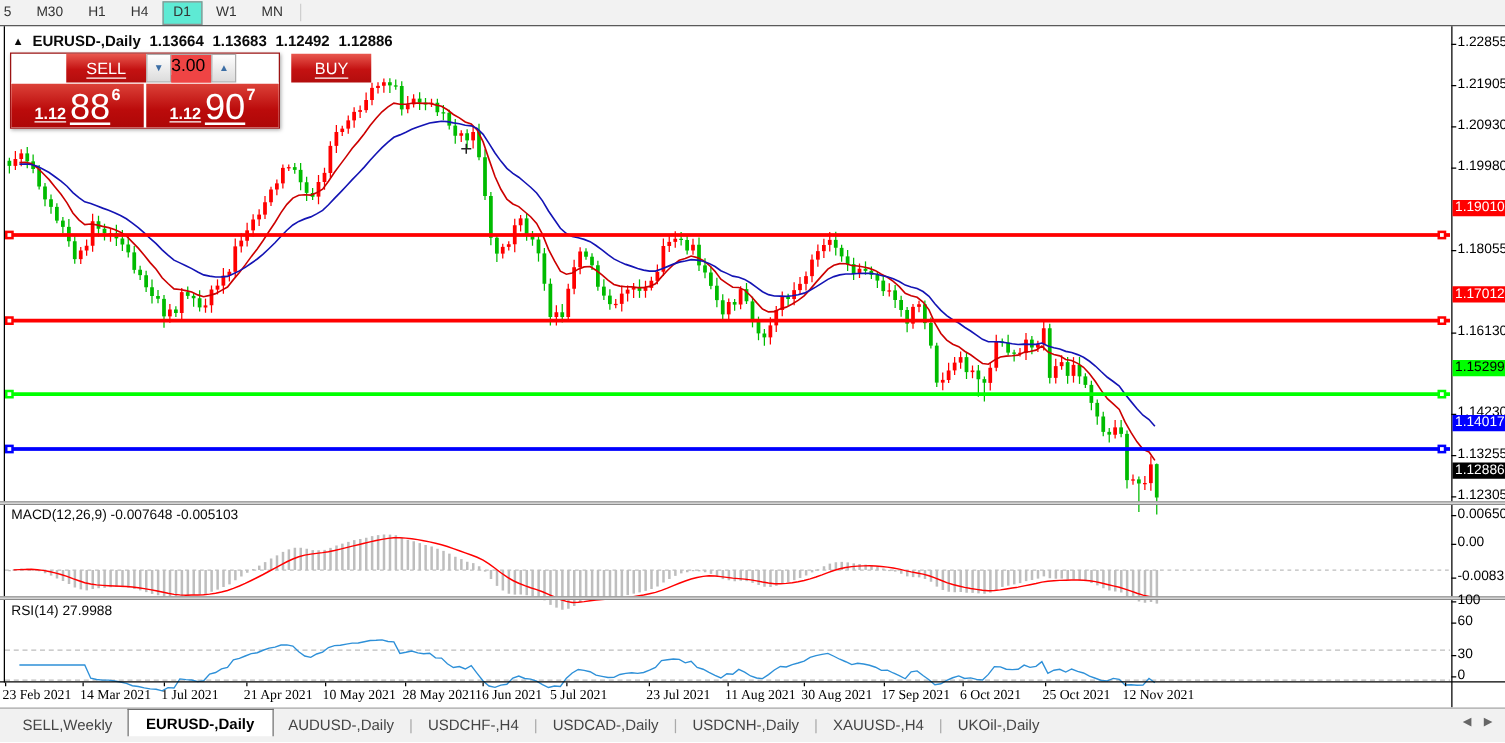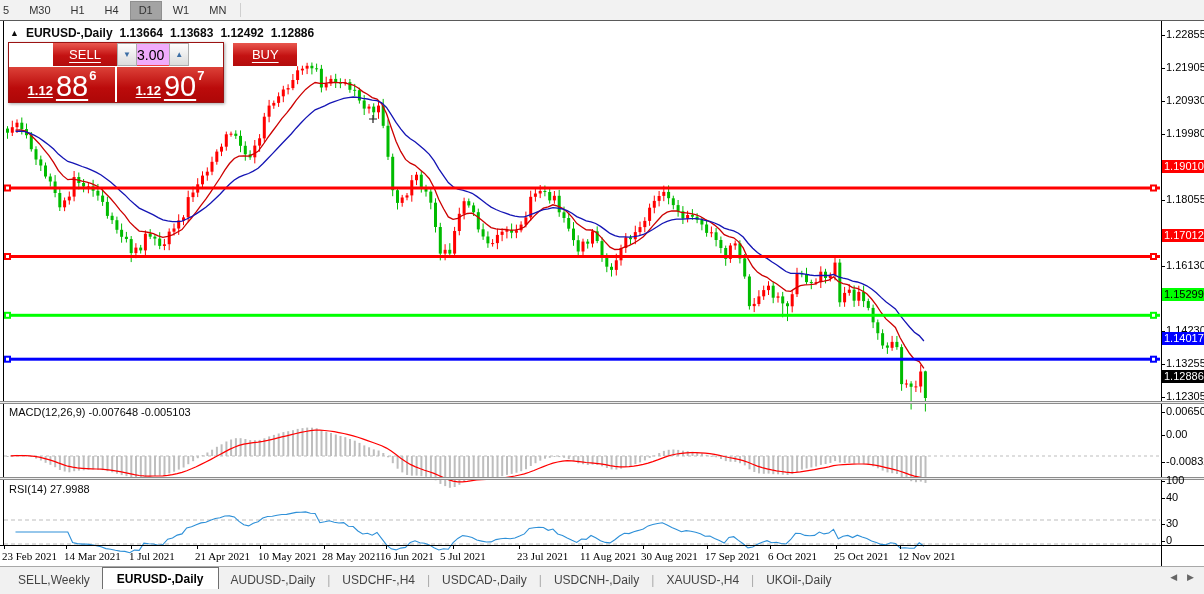--- a/index.html
+++ b/index.html
@@ -2,21 +2,21 @@
 <html><head>
 <meta charset="utf-8">
 <style>
   html,body{margin:0;padding:0;background:#fff;}
   .screen{position:relative;width:1204px;height:594px;background:#ffffff;
     font-family:"Liberation Sans",sans-serif;overflow:hidden;-webkit-user-select:none;user-select:none;}
   
   .tf-bar{position:absolute;left:0;top:0;width:1204px;height:20px;background:#f2f2f2;
     border-bottom:1px solid #c9c9c9;display:flex;align-items:center;font-size:11px;color:#333;}
   .tf-btn{padding:2px 8px;margin:0 1px;border:1px solid transparent;line-height:13px;}
-  .tf-btn.active{background:#a3a3a3;border:1px solid #8f8f8f;}
+  .tf-btn.active{background:#5eead4;border:1px solid #8f8f8f;}
   .tf-sep{width:1px;height:14px;background:#cfcfcf;margin:0 4px;}
   
   .chart-wrap{position:absolute;left:0;top:21px;width:1204px;height:545px;background:#fff;}
   .chart-border-top{position:absolute;left:0;top:20px;width:1204px;height:1px;background:#5a5a5a;}
   .chart-border-left{position:absolute;left:3px;top:21px;width:1px;height:525px;background:#000;}
   #chart-svg{position:absolute;left:0;top:0;}
   .vaxis-line{position:absolute;left:1161px;top:21px;width:1px;height:545px;background:#000;}
   .sep1{position:absolute;left:0;top:401px;width:1204px;height:3px;background:#ececec;
     border-top:1px solid #8c8c8c;border-bottom:1px solid #8c8c8c;box-sizing:border-box;}
   .sep2{position:absolute;left:0;top:477px;width:1204px;height:3px;background:#ececec;
@@ -39,21 +39,21 @@
   
   .tpanel{position:absolute;left:8px;top:42px;width:214px;background:#fff;border:1px solid #9b1313;
     box-shadow:1px 1px 3px rgba(0,0,0,.35);}
   .trow1{display:flex;height:23px;}
   .tbtn{flex:0 0 64px;background:linear-gradient(180deg,#e9584f 0%,#c41212 55%,#b30d0d 100%);
     color:#fff;font-size:13px;display:flex;align-items:center;justify-content:center;
     text-decoration:underline;text-underline-offset:3px;text-decoration-thickness:1px;margin-left:44px;}
   .spin{flex:0 0 20px;background:linear-gradient(180deg,#fefefe,#dcdcdc);border:1px solid #adadad;
     box-sizing:border-box;display:flex;align-items:center;justify-content:center;
     font-size:8px;color:#3c6ea5;}
-  .vol{flex:1;background:#f0abfc;border-top:1px solid #adadad;border-bottom:1px solid #ef4444;
+  .vol{flex:1;background:#ef4444;border-top:1px solid #adadad;border-bottom:6px solid #ef4444;
     box-sizing:border-box;font-size:14px;color:#000;display:flex;align-items:center;
     justify-content:flex-end;padding-right:5px;}
   .trow2{display:flex;height:35px;background:#fff;gap:2px;padding-top:1px;}
   .pricebox{flex:1;background:linear-gradient(180deg,#dc4138 0%,#bb0b0b 60%,#ae0707 100%);
     color:#fff;display:flex;align-items:flex-end;justify-content:center;padding-bottom:4px;}
   .pb-small{font-size:13px;font-weight:bold;margin-right:3px;line-height:1.1;
     text-decoration:underline;text-underline-offset:2px;}
   .pb-big{font-size:29px;font-weight:normal;line-height:0.8;
     text-decoration:underline;text-underline-offset:3px;}
   .pb-sup{font-size:13px;font-weight:bold;align-self:flex-start;margin-top:1px;margin-left:1px;}
@@ -782,21 +782,21 @@
       <div class="ptick" style="top:390px">1.12305</div>
       <div class="tickdash" style="top:412px"></div>
       <div class="ptick" style="top:405px">0.006503</div>
       <div class="tickdash" style="top:435px"></div>
       <div class="ptick" style="top:428px">0.00</div>
       <div class="tickdash" style="top:462px"></div>
       <div class="ptick" style="top:455px">-0.00832</div>
       <div class="tickdash" style="top:481px"></div>
       <div class="ptick" style="top:474px">100</div>
       <div class="tickdash" style="top:498px"></div>
-      <div class="ptick" style="top:491px">40</div>
+      <div class="ptick" style="top:491px">60</div>
       <div class="tickdash" style="top:524px"></div>
       <div class="ptick" style="top:517px">30</div>
       <div class="tickdash" style="top:541px"></div>
       <div class="ptick" style="top:534px">0</div>
       <div class="pbadge" style="top:160px;background:#FF0000;color:#FFFFFF">1.19010</div>
       <div class="pbadge" style="top:229px;background:#FF0000;color:#FFFFFF">1.17012</div>
       <div class="pbadge" style="top:288px;background:#00FF00;color:#000000">1.15299</div>
       <div class="pbadge" style="top:332px;background:#0000FF;color:#FFFFFF">1.14017</div>
       <div class="pbadge" style="top:370px;background:#000000;color:#FFFFFF">1.12886</div>
     </div>

